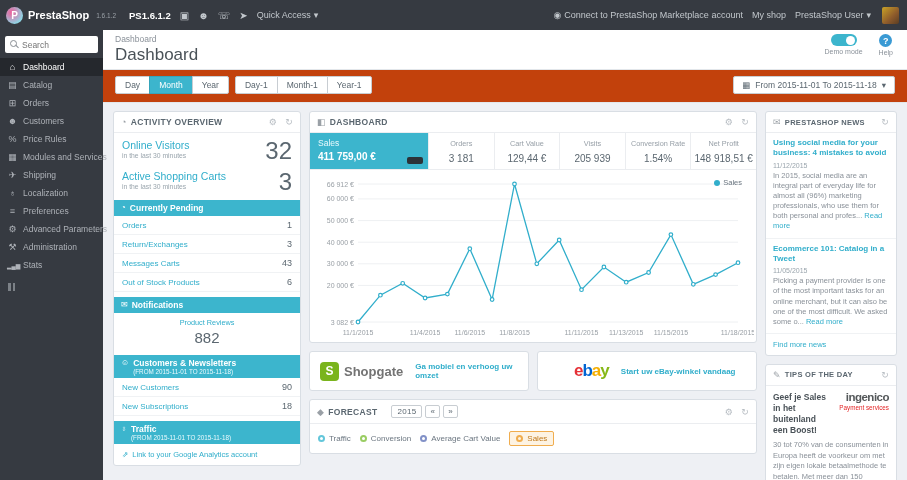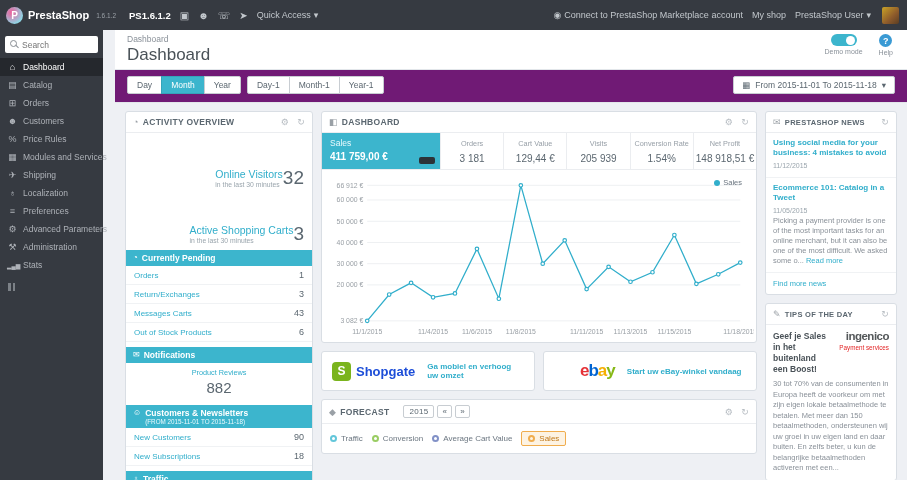--- a/index.html
+++ b/index.html
@@ -13,21 +13,21 @@
 .logo-circle{width:17px;height:17px;border-radius:50%;background:radial-gradient(circle at 32% 32%,#ef5f9b,#8ed4e4 72%);display:flex;align-items:center;justify-content:center;color:#fff;font-weight:bold;font-size:10px;}
 .brand{color:#fff;font-weight:bold;font-size:11px;}
 .brand-ver{font-size:6.5px;color:#9aa0a6;margin-left:2px;}
 .ps-ver{color:#fff;font-weight:bold;font-size:9.5px;margin-left:4px;}
 .tb-ico{font-size:10px;color:#c2c7cc;cursor:pointer;}
 .tb-link{font-size:9px;color:#c2c7cc;cursor:pointer;display:flex;align-items:center;gap:3px;}
 .tb-sp{flex:1;}
 .avatar{width:17px;height:17px;border-radius:2px;background:linear-gradient(135deg,#c9a227,#8d5a2b 60%,#5a3d23);margin-left:2px;cursor:pointer;}
 
 
-.shell{display:flex;flex:1;min-height:0;gap:12px;}
+.shell{display:flex;flex:1;min-height:0;}
 .sidebar{width:103px;flex:0 0 103px;background:#363a41;display:flex;flex-direction:column;}
 .search-wrap{margin:6px 5px 5px;position:relative;}
 .search-input{width:100%;height:17px;border:none;border-radius:2px;background:#fff;font-size:8.5px;padding:0 4px 0 17px;color:#333;font-family:"Liberation Sans",sans-serif;}
 .mag{position:absolute;left:5px;top:4px;width:9px;height:9px;}
 .mag::before{content:"";position:absolute;width:5px;height:5px;border:1.3px solid #8a8f95;border-radius:50%;left:0;top:0;}
 .mag::after{content:"";position:absolute;width:4px;height:1.3px;background:#8a8f95;transform:rotate(45deg);left:4.5px;top:6px;}
 .menu{flex:1;}
 .menu-item{display:flex;align-items:center;gap:5px;padding:4px 3px 4px 7px;font-size:8.5px;color:#aeb2b8;cursor:pointer;white-space:nowrap;}
 .menu-item.active{background:#25282d;color:#fff;}
 .menu-icon{width:11px;text-align:center;font-size:9px;flex:0 0 11px;}
@@ -39,45 +39,45 @@
 .pagehead{background:#fff;padding:4px 12px 4px;border-bottom:1px solid #e2e6ea;}
 .breadcrumb{font-size:8.5px;color:#8a9199;}
 .page-title{font-size:17px;color:#4a5258;font-weight:normal;margin-top:1px;}
 .head-tools{position:absolute;top:4px;right:14px;display:flex;gap:16px;text-align:center;}
 .tool{display:flex;flex-direction:column;align-items:center;gap:2px;cursor:pointer;}
 .toggle{width:26px;height:12px;border-radius:7px;background:#3cb5cd;position:relative;}
 .toggle::after{content:"";position:absolute;right:1.5px;top:1.5px;width:9px;height:9px;border-radius:50%;background:#fff;}
 .help-circle{width:13px;height:13px;border-radius:50%;background:#3a9ad4;color:#fff;font-size:9px;font-weight:bold;display:flex;align-items:center;justify-content:center;}
 .tool-label{font-size:7px;color:#8a9199;}
 
-.filterbar{background:#701a75;display:flex;align-items:center;justify-content:space-between;padding:6px 12px 8px;border-bottom:1px solid #e2e6ea;}
+.filterbar{background:#c2410c;display:flex;align-items:center;justify-content:space-between;padding:6px 12px 8px;border-bottom:1px solid #e2e6ea;}
 .btn-group{display:flex;}
 .fbtn{height:18px;padding:0 9px;background:#fff;border:1px solid #c8cdd2;font-size:8.5px;color:#5b6770;cursor:pointer;margin-left:-1px;display:flex;align-items:center;font-family:"Liberation Sans",sans-serif;}
 .fbtn:first-child{margin-left:0;border-radius:2px 0 0 2px;}
 .fbtn:last-child{border-radius:0 2px 2px 0;}
 .fbtn.active{background:#3cb5cd;border-color:#35a4ba;color:#fff;}
 .gap6{width:6px;}
 .datebtn{height:18px;border:1px solid #c8cdd2;border-radius:2px;background:#fff;font-size:8.5px;color:#5b6770;padding:0 8px;display:flex;align-items:center;gap:5px;cursor:pointer;font-family:"Liberation Sans",sans-serif;}
 
 .content{flex:1;display:flex;gap:8px;padding:8px 10px;min-height:0;align-items:flex-start;}
 .col-act{flex:0 0 188px;width:188px;}
 .col-center{flex:1;min-width:0;}
 .col-right{flex:0 0 132px;width:132px;}
 
 .panel{background:#fff;border:1px solid #d9dee4;border-radius:3px;margin-bottom:8px;overflow:hidden;}
 .phead{display:flex;align-items:center;gap:4px;padding:5px 7px;border-bottom:1px solid #ebedf0;font-size:8.5px;color:#5b6770;font-weight:bold;letter-spacing:.3px;}
 .phead .sp{flex:1;}
 .ph-lico{color:#9aa0a6;font-weight:normal;font-size:9px;}
 .ph-ico{color:#b6bcc2;font-weight:normal;font-size:9px;cursor:pointer;margin-left:4px;}
 
 
-.bigstat{display:flex;justify-content:flex-end;align-items:flex-start;padding:6px 8px 1px;margin-top:29px;}
+.bigstat{display:flex;justify-content:space-between;align-items:flex-start;padding:6px 8px 1px;}
 .bigstat .lab{color:#31aecb;font-size:10.5px;cursor:pointer;}
 .bigstat .sub{color:#9aa5ad;font-size:6.8px;margin-top:1px;}
-.bigstat .val{font-size:19px;color:#5b6770;line-height:1;}
+.bigstat .val{font-size:24px;color:#5b6770;line-height:1;}
 .secthead{background:#3cb5cd;color:#fff;font-size:8.5px;padding:3px 7px;display:flex;gap:4px;align-items:flex-start;margin-top:5px;font-weight:bold;}
 .secthead .s-ico{font-weight:normal;font-size:8px;}
 .secthead .sub2{display:block;font-weight:normal;font-size:6.3px;color:#eafafd;}
 .arow{display:flex;justify-content:space-between;align-items:center;padding:4px 8px;border-bottom:1px solid #f0f2f4;font-size:8px;}
 .arow .al{color:#31aecb;cursor:pointer;}
 .arow .av{color:#5b6770;font-size:9px;}
 .notif{display:flex;}
 .notif>div{flex:1;text-align:center;padding:5px 2px 4px;cursor:pointer;}
 .notif>div+div{border-left:2px solid #3b82f6;}
 .notif .nl{color:#31aecb;font-size:7.3px;}
@@ -97,21 +97,21 @@
 .legend{position:absolute;top:8px;right:14px;font-size:7.5px;color:#6b7680;display:flex;align-items:center;gap:3px;}
 .legend .ldot{width:6px;height:6px;border-radius:50%;background:#31aecb;display:inline-block;}
 #sales-chart{display:block;width:100%;}
 
 
 .promos{display:flex;gap:8px;}
 .promo{flex:1;background:#fff;border:1px solid #d9dee4;border-radius:3px;display:flex;align-items:center;gap:12px;padding:6px 10px;height:40px;margin-bottom:8px;}
 .promo-link{color:#31aecb;font-size:8px;font-weight:bold;}
 .sg-logo{display:flex;align-items:center;gap:5px;cursor:pointer;}
 .sg-box{width:19px;height:19px;background:#7ab41d;border-radius:4px;color:#fff;font-weight:bold;display:flex;align-items:center;justify-content:center;font-size:12px;}
-.sg-text{font-size:13px;color:#1d4ed8;font-weight:bold;}
+.sg-text{font-size:13px;color:#737373;font-weight:bold;}
 .ebay-logo{font-size:17px;font-weight:bold;letter-spacing:-1px;cursor:pointer;margin-left:26px;}
 
 
 .fc-head-ctl{display:flex;align-items:center;gap:3px;font-weight:normal;}
 .fc-year{border:1px solid #c8cdd2;border-radius:2px;font-size:8px;padding:1px 5px;color:#5b6770;cursor:pointer;background:#fff;}
 .fc-nav{border:1px solid #c8cdd2;border-radius:2px;font-size:8px;padding:1px 4px;color:#5b6770;cursor:pointer;background:#fff;}
 .fc-legend{display:flex;gap:9px;padding:7px 8px;align-items:center;font-size:8px;color:#6b7680;}
 .fc-item{display:flex;align-items:center;gap:4px;cursor:pointer;}
 .fc-dot{width:7px;height:7px;border-radius:50%;border:2px solid #ccc;display:inline-block;}
 .fc-item.on{border:1px solid #f0ad4e;background:#fdf3e3;color:#c0791b;padding:2px 6px;border-radius:2px;}
@@ -494,20 +494,23 @@
         <div class="panel">
           <div class="phead" style="font-size:7.5px;">
             <span class="ph-lico">✉</span>
             <span>PRESTASHOP NEWS</span>
             <span class="sp"></span>
             <span class="ph-ico">↻</span>
           </div>
           <div class="news-art">
             <a class="news-h">Using social media for your business: 4 mistakes to avoid</a>
             <div class="news-d">11/12/2015</div>
+            <div class="news-x">
+              <span>In 2015, social media are an integral part of everyday life for almost all (96%) marketing professionals, who use them for both personal and profes... </span><span class="rm">Read more</span>
+            </div>
           </div>
           <div class="news-art">
             <a class="news-h">Ecommerce 101: Catalog in a Tweet</a>
             <div class="news-d">11/05/2015</div>
             <div class="news-x">
               <span>Picking a payment provider is one of the most important tasks for an online merchant, but it can also be one of the most difficult. We asked some o... </span><span class="rm">Read more</span>
             </div>
           </div>
           <a class="news-more">Find more news</a>
         </div>

